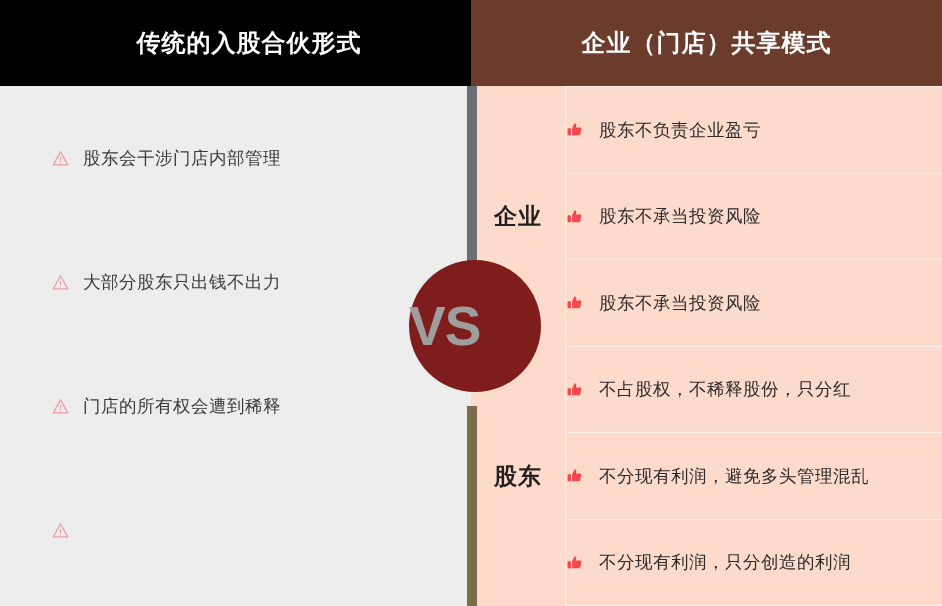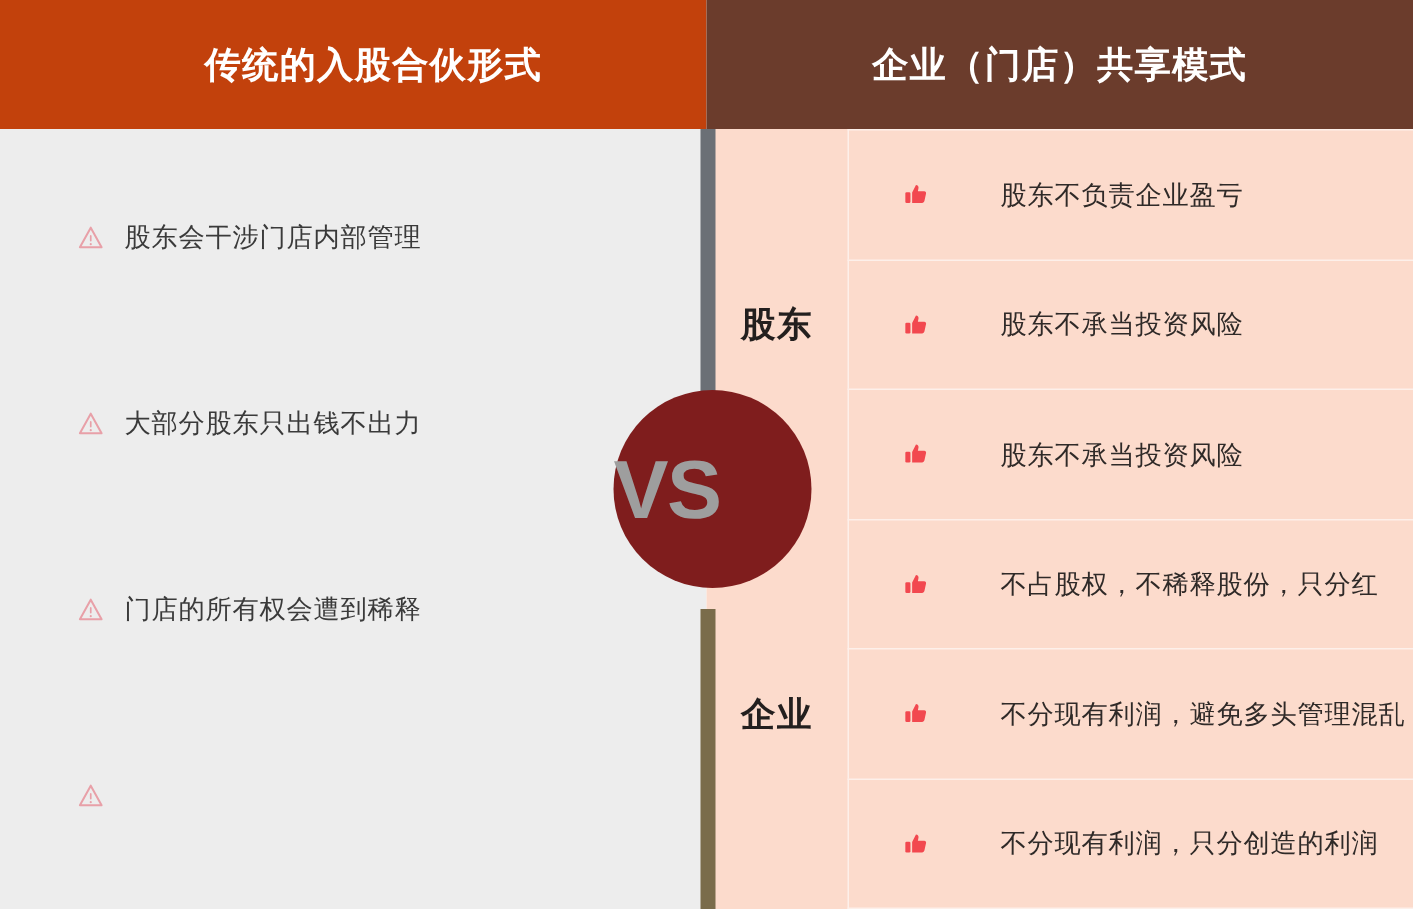--- a/index.html
+++ b/index.html
@@ -32,21 +32,21 @@
   .col-left  .col-body { background: #ededed; }
   .col-right .col-body { background: #fcdbcc; }
 
   .col-header {
     height: 86px;
     display: flex;
     align-items: center;
     justify-content: center;
     box-sizing: border-box;
   }
-  .col-left .col-header  { background: #c2410c; padding-left: 27px; }
+  .col-left .col-header  { background: #000000; padding-left: 27px; }
   .col-right .col-header { background: #6b3c2c; }
 
   .col-header-title {
     color: #ffffff;
     font-size: 24px;
     font-weight: bold;
     letter-spacing: 1px;
     white-space: nowrap;
   }
 
@@ -122,22 +122,20 @@
     box-sizing: border-box;
   }
   .right-card {
     flex: 1 1 0;
     border: 1.5px solid #fdf0ea;
     border-right: none;
     border-bottom: none;
     box-sizing: border-box;
     display: flex;
     align-items: center;
-    padding-left: 36px;
-    gap: 32px;
   }
   .right-card:last-child { border-bottom: 1.5px solid #fdf0ea; }
   .right-card-text {
     font-size: 17.5px;
     color: #2f2a28;
     letter-spacing: 0.5px;
     margin-left: 16px;
     white-space: nowrap;
   }
   .thumb-icon {
@@ -255,24 +253,24 @@
 
   <div class="col col-right">
     <div class="col-header">
       <span class="col-header-title">企业（门店）共享模式</span>
     </div>
     <div class="col-body">
       <div class="right-wrap">
 
         <div class="right-sidelabels">
           <div class="side-label">
+            <span class="side-label-text">企业</span>
+          </div>
+          <div class="side-label">
             <span class="side-label-text">股东</span>
-          </div>
-          <div class="side-label">
-            <span class="side-label-text">企业</span>
           </div>
         </div>
 
         <div class="right-cards">
 
           <div class="right-card">
             <span>
               <svg class="thumb-icon" viewBox="0 0 24 24" aria-hidden="true">
                 <path d="M8.6 10.4 L12.2 3.2 C13.9 3.2 14.9 4.6 14.6 6.2 L14.0 9.2 L20.0 9.2 C21.2 9.2 22.0 10.2 21.7 11.4 L20.2 18.2 C20.0 19.4 19.1 20.2 17.9 20.2 L8.6 20.2 Z" fill="#f2484f"></path>
                 <rect x="2.2" y="10.2" width="4.8" height="10" rx="1.2" fill="#f2484f"></rect>

